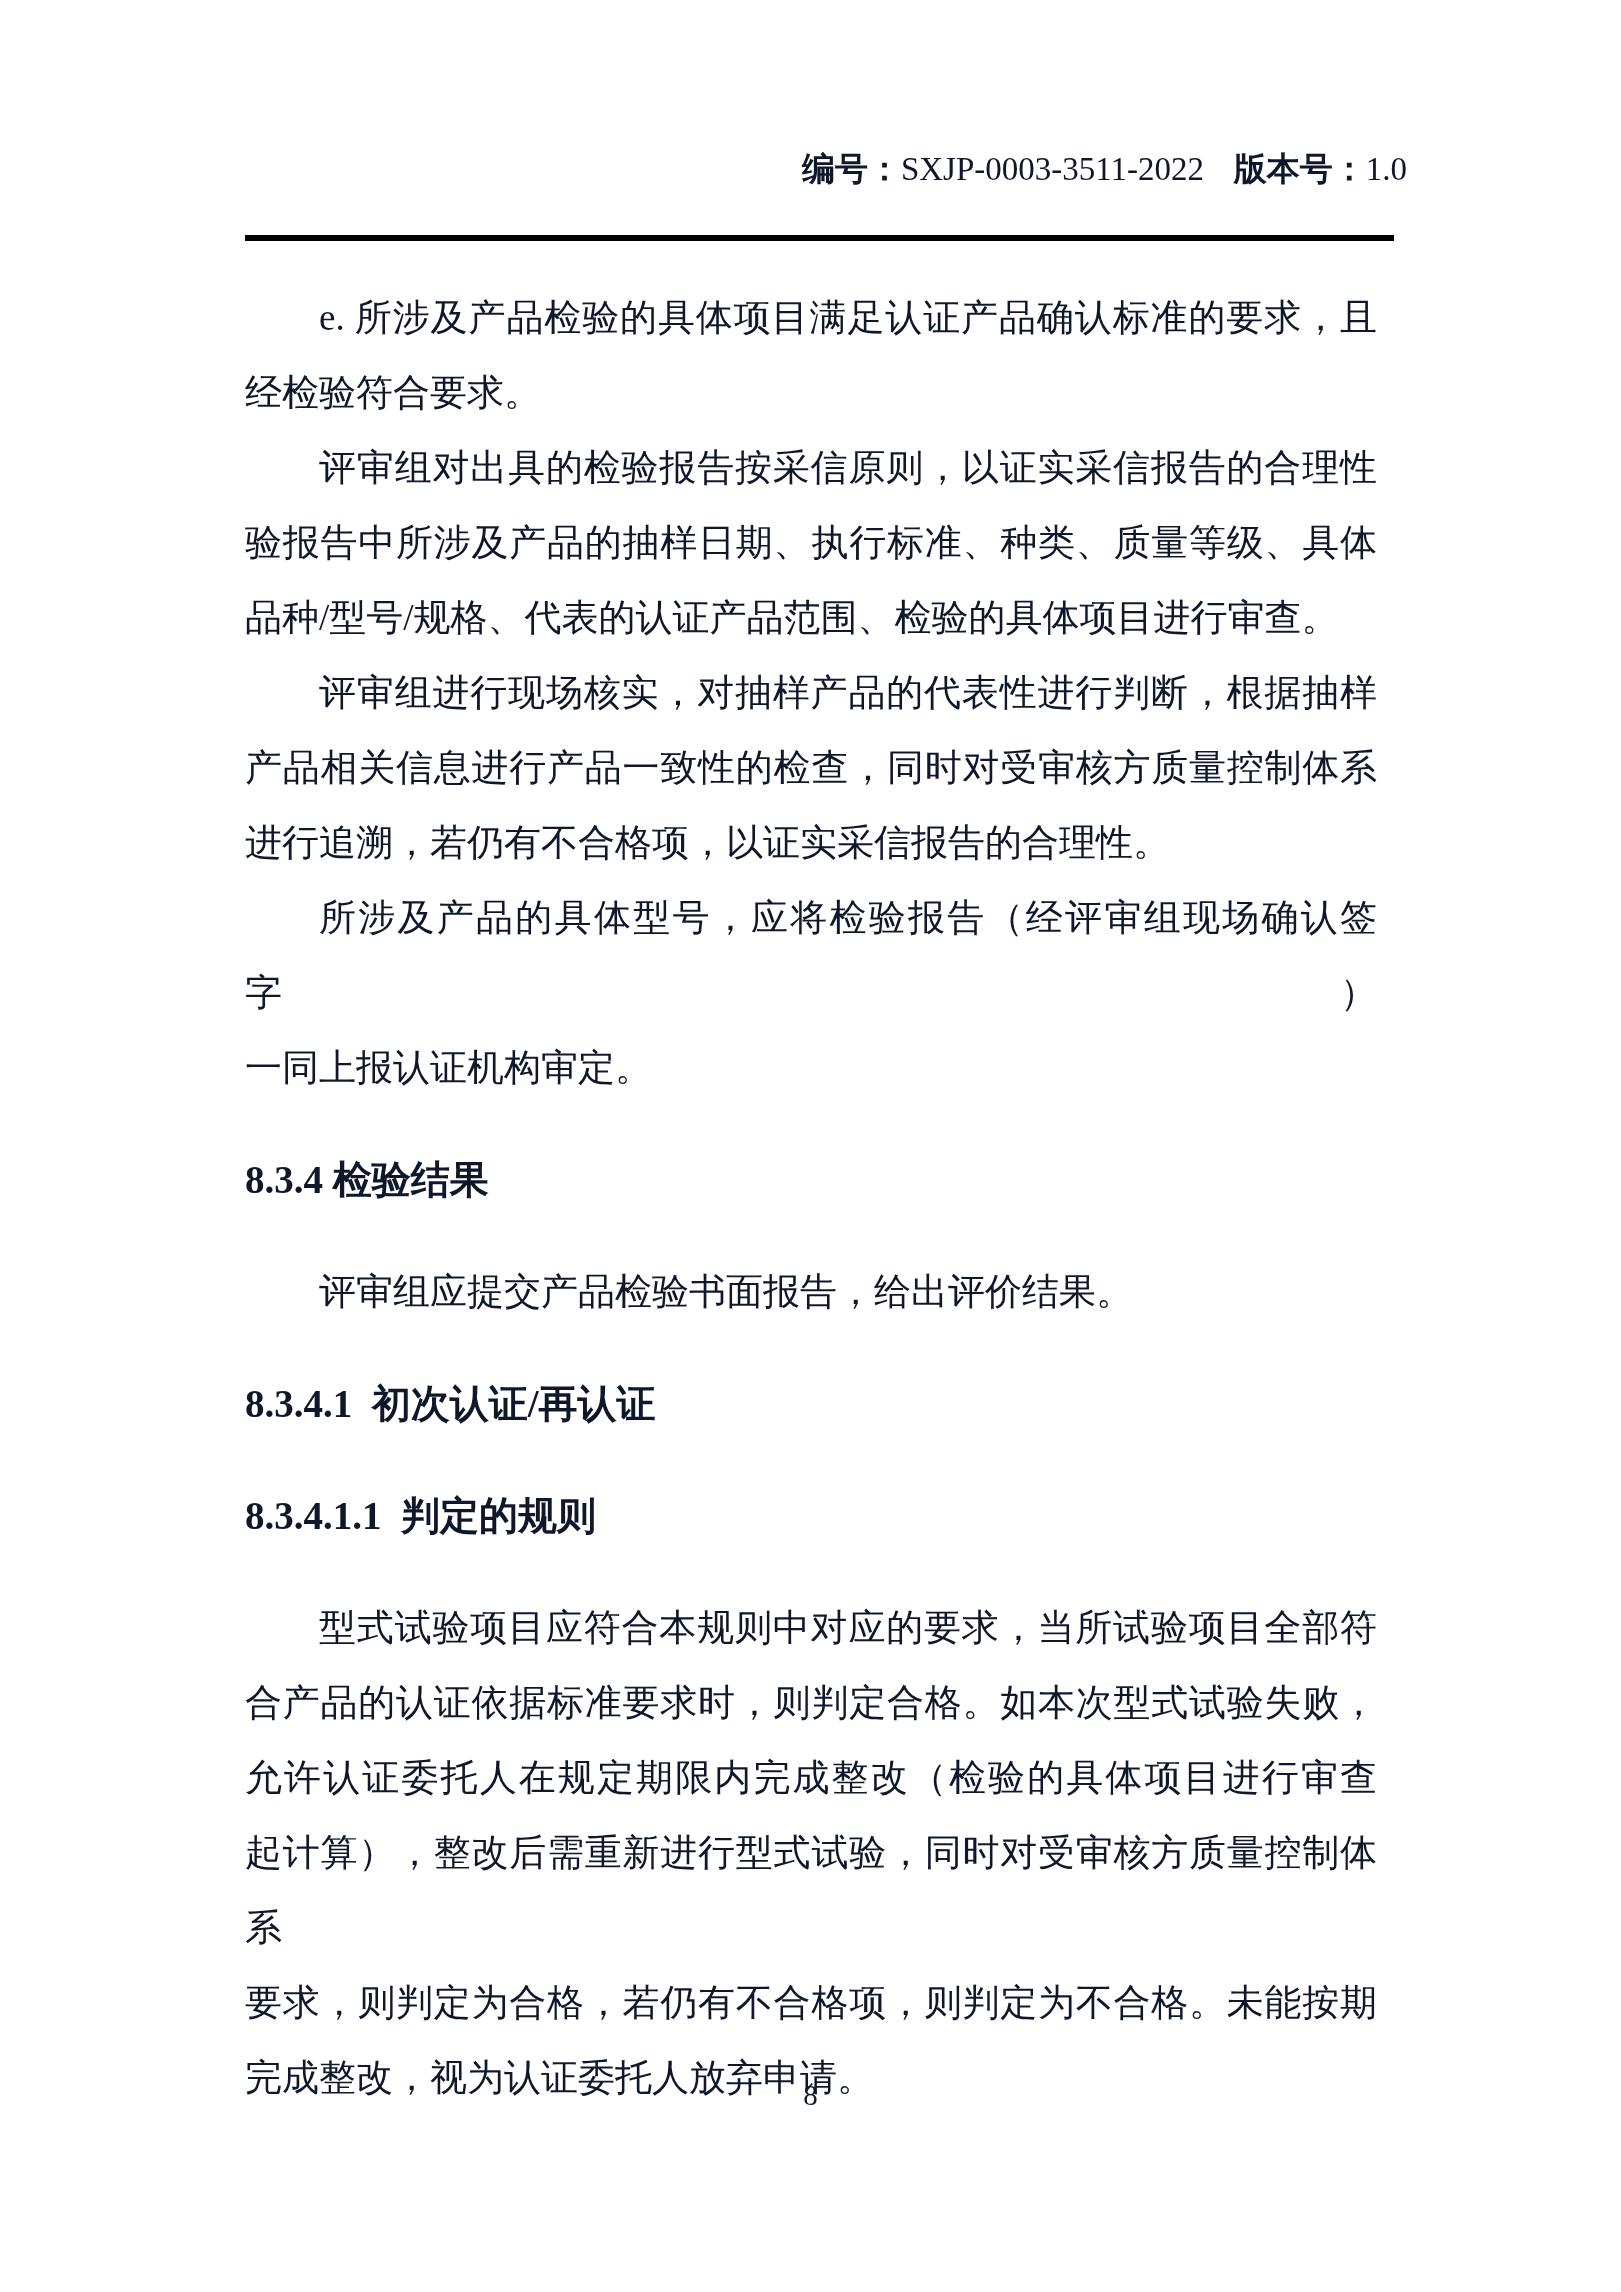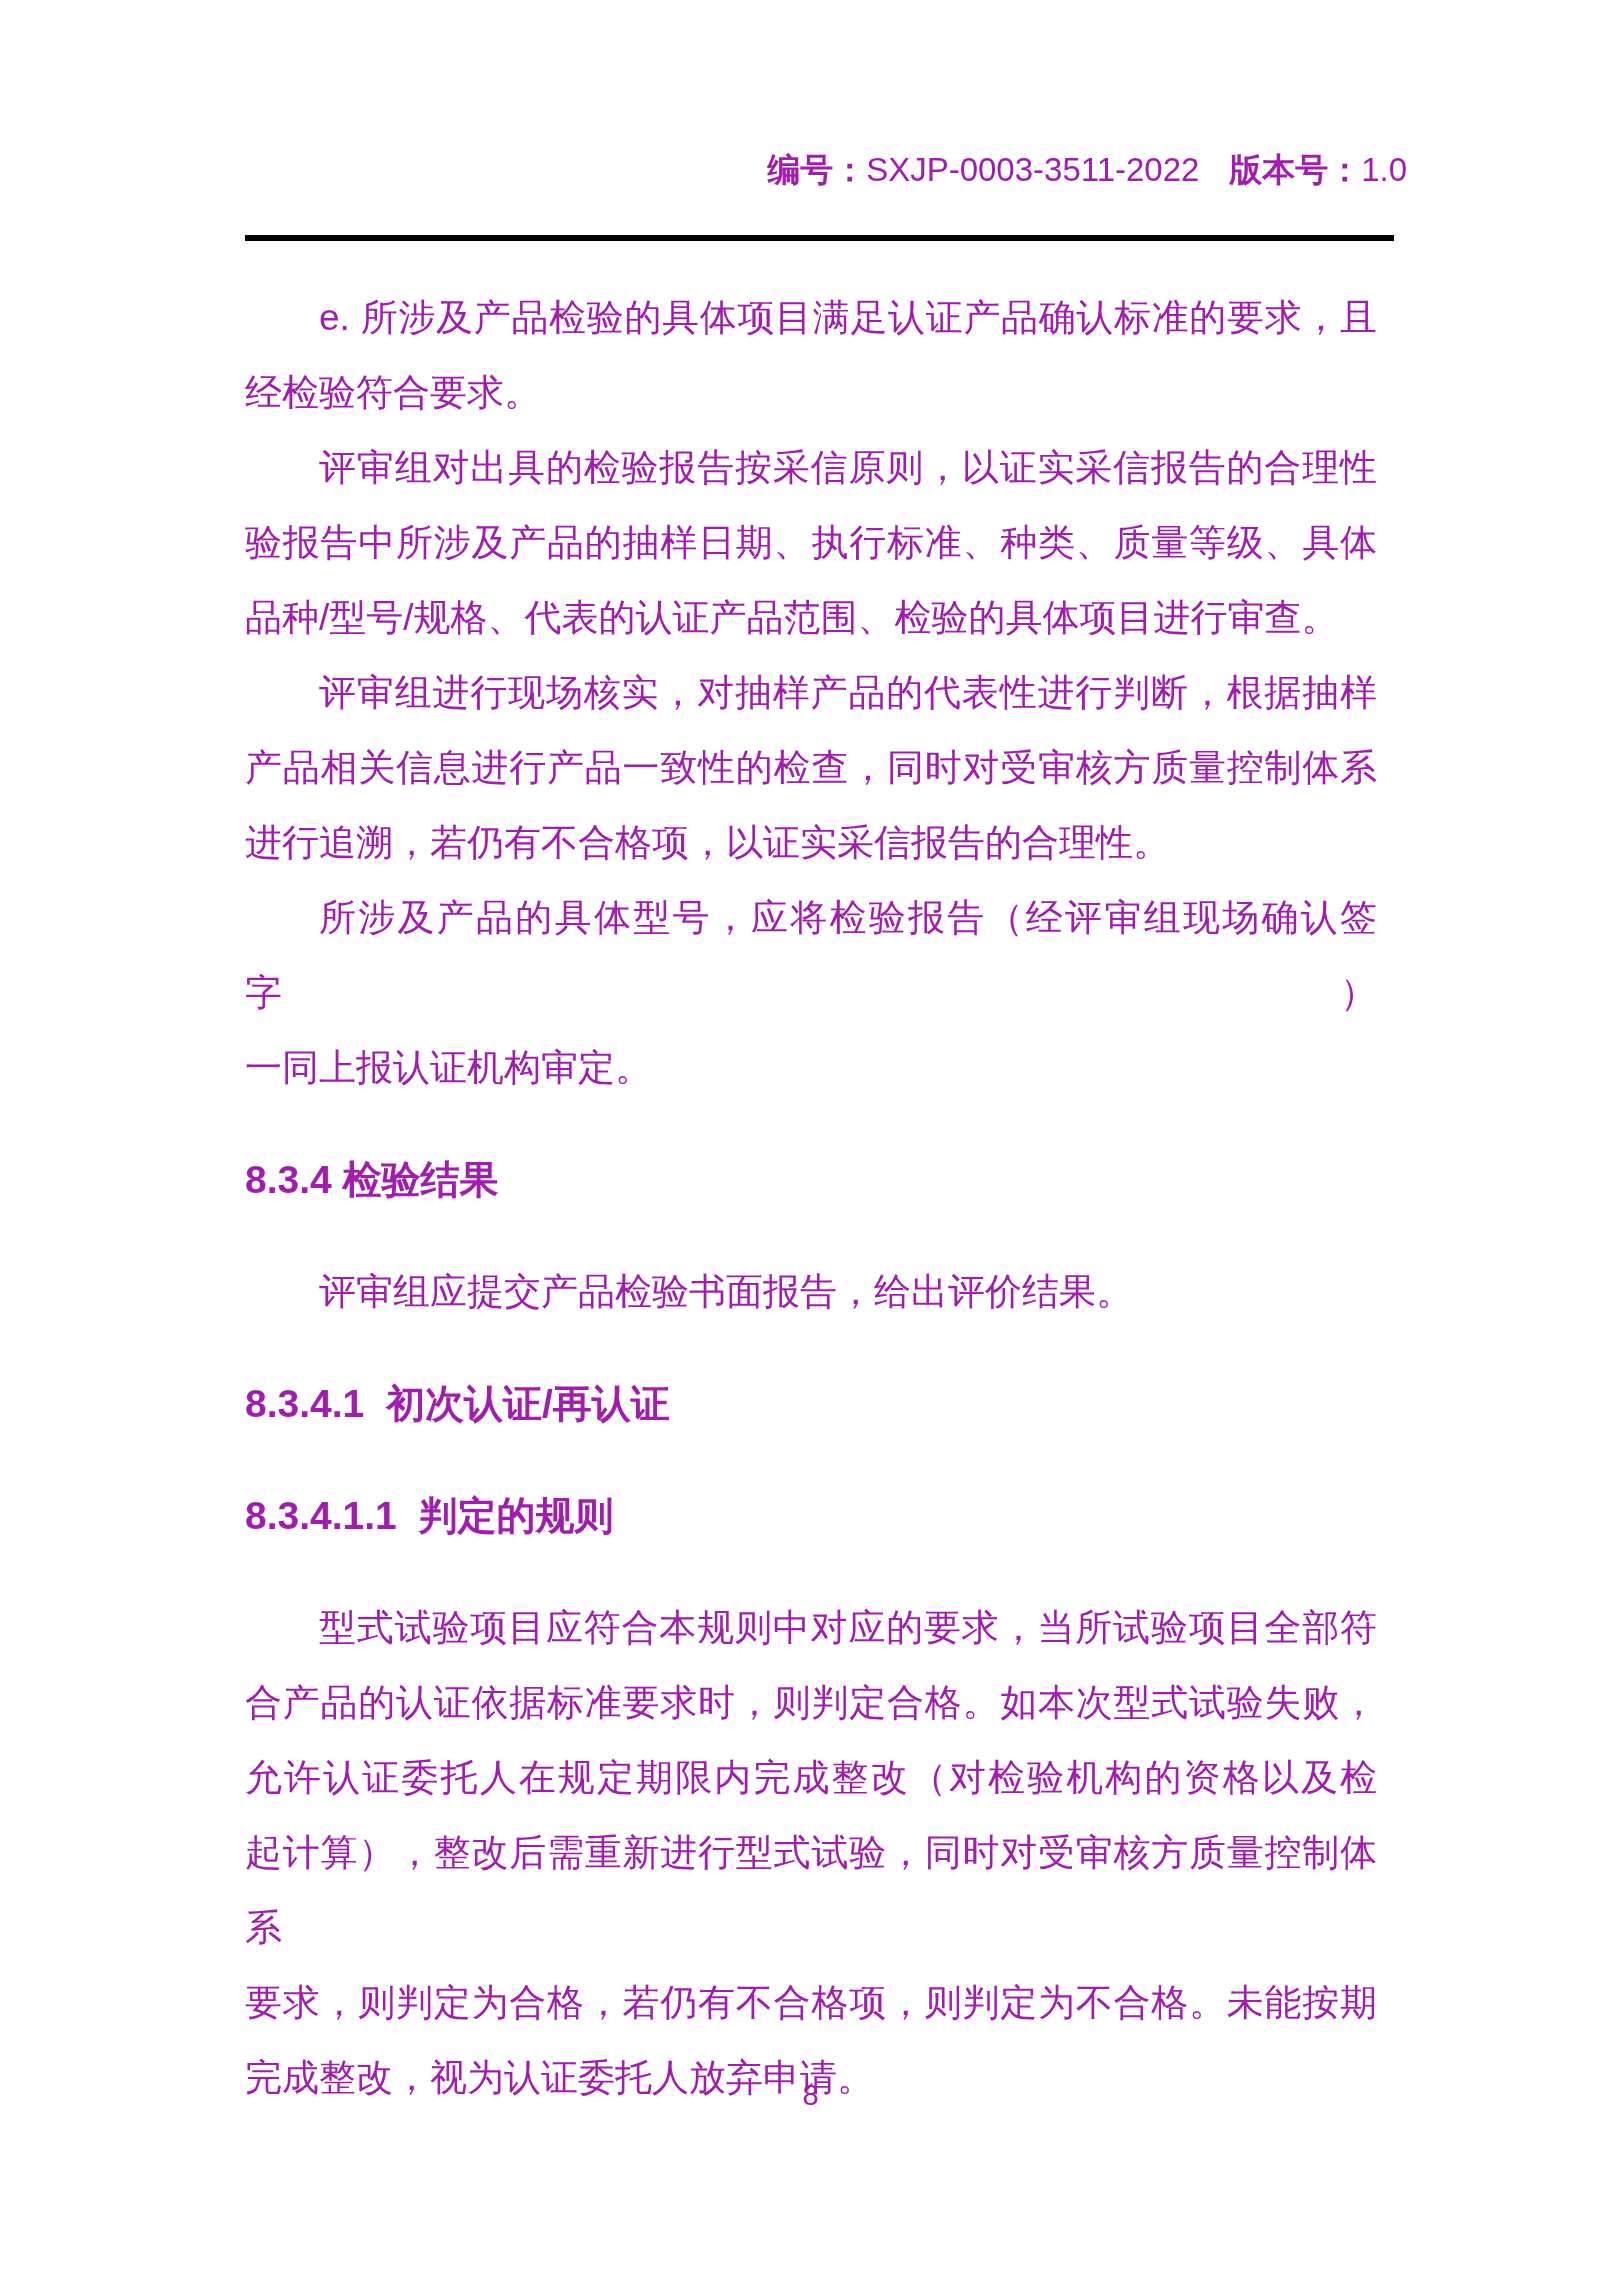--- a/index.html
+++ b/index.html
@@ -6,22 +6,22 @@
     margin: 0;
     padding: 0;
     background: #888;
   }
   .page {
     position: relative;
     width: 1621px;
     height: 2293px;
     margin: 0 auto;
     background: #ffffff;
-    color: #a21caf;
-    font-family: Liberation Sans, sans-serif;
+    color: #0f172a;
+    font-family: Liberation Serif, serif;
     overflow: hidden;
   }
   
   .doc-header {
     padding-top: 114px;
     padding-right: 214px;
     text-align: right;
     font-size: 33px;
     line-height: 37px;
     white-space: pre;
@@ -102,21 +102,21 @@
       </div>
       <div class="heading">8.3.4 检验结果</div>
       <div class="paragraph">
         <div class="line indent">评审组应提交产品检验书面报告，给出评价结果。</div>
       </div>
       <div class="heading">8.3.4.1  初次认证/再认证</div>
       <div class="heading">8.3.4.1.1  判定的规则</div>
       <div class="paragraph">
         <div class="line indent fill">型式试验项目应符合本规则中对应的要求，当所试验项目全部符</div>
         <div class="line fill">合产品的认证依据标准要求时，则判定合格。如本次型式试验失败，</div>
-        <div class="line fill">允许认证委托人在规定期限内完成整改（对检验机构的资格以及检</div>
+        <div class="line fill">允许认证委托人在规定期限内完成整改（检验的具体项目进行审查</div>
         <div class="line fill">起计算），整改后需重新进行型式试验，同时对受审核方质量控制体系</div>
         <div class="line fill">要求，则判定为合格，若仍有不合格项，则判定为不合格。未能按期</div>
         <div class="line">完成整改，视为认证委托人放弃申请。</div>
       </div>
     </main>
 
   <footer class="doc-footer">
     <span>8</span>
   </footer>
 

